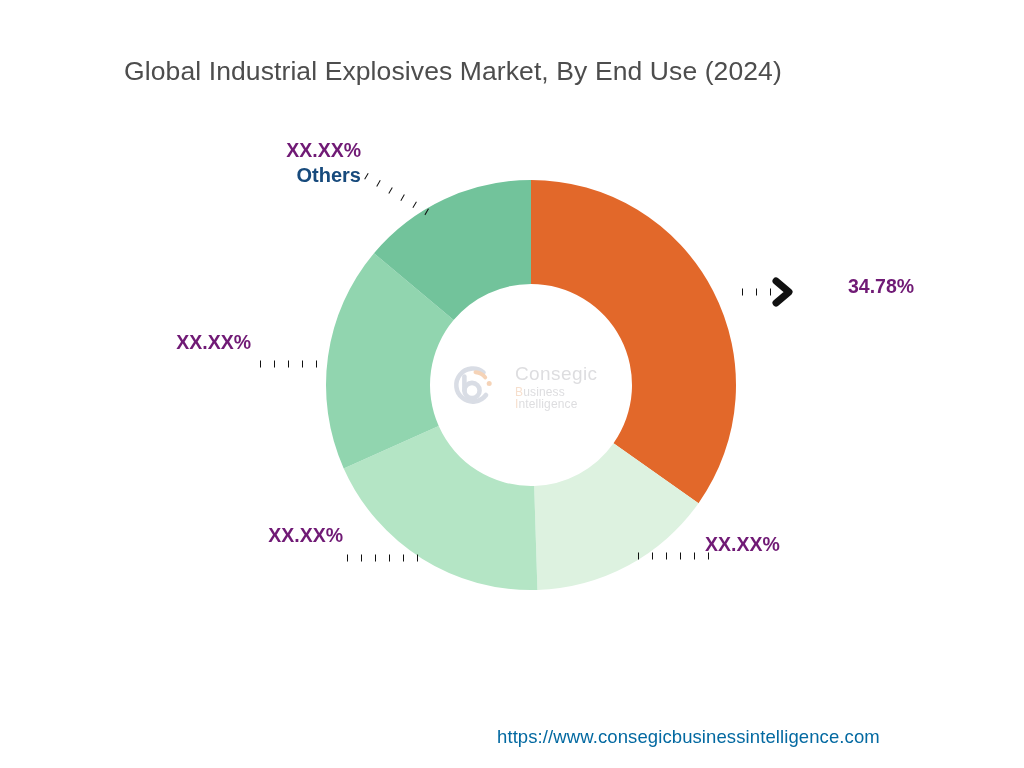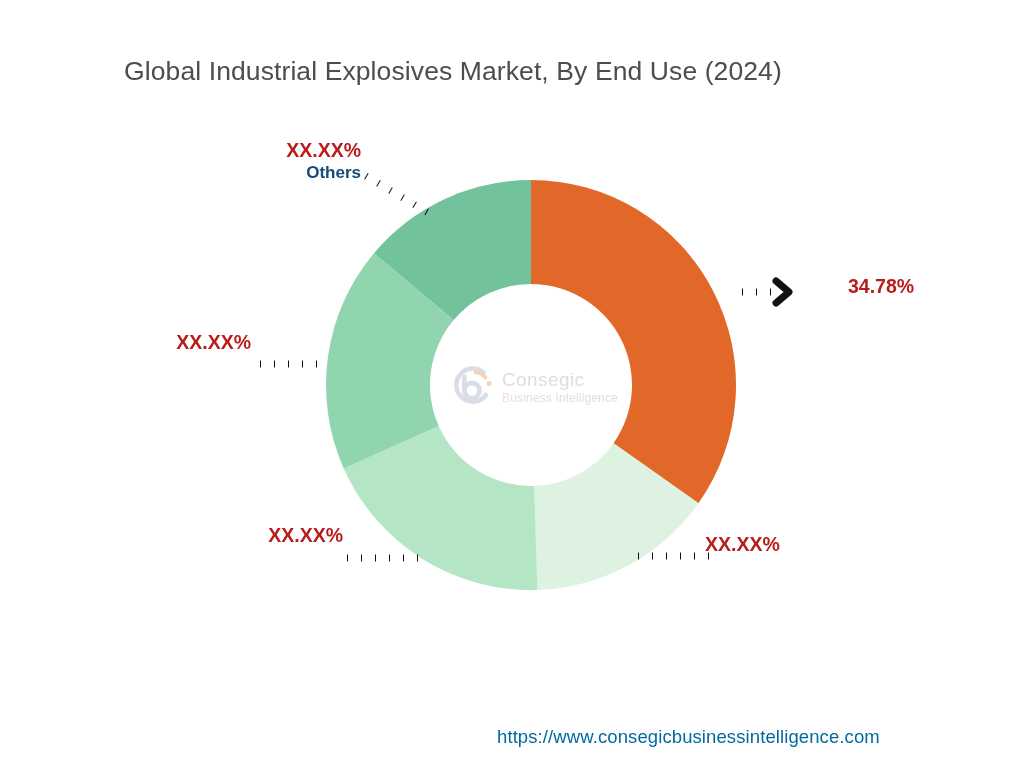--- a/index.html
+++ b/index.html
@@ -43,26 +43,26 @@
   }
 
   
   .callout {
     position: absolute;
     white-space: nowrap;
   }
   .callout .pct {
     font-size: 19.5px;
     font-weight: bold;
-    color: #b91c1c;
+    color: #701a75;
     line-height: 1.25;
     display: block;
   }
   .callout .cat {
-    font-size: 17px;
+    font-size: 20px;
     font-weight: bold;
     color: #174a7c;
     line-height: 1.3;
     display: block;
   }
   .callout.align-right .pct,
   .callout.align-right .cat {
     text-align: right;
   }
   .callout.align-left .pct,
@@ -82,21 +82,21 @@
 
   
   #center-logo {
     position: absolute;
     left: 450px;
     top: 356px;
     width: 180px;
     height: 62px;
     display: flex;
     align-items: center;
-    gap: 8px;
+    gap: 21px;
     opacity: 0.62;
     pointer-events: none;
   }
   #center-logo .logo-mark {
     width: 44px;
     height: 44px;
     flex: 0 0 44px;
     position: relative;
   }
   #center-logo .logo-text {

